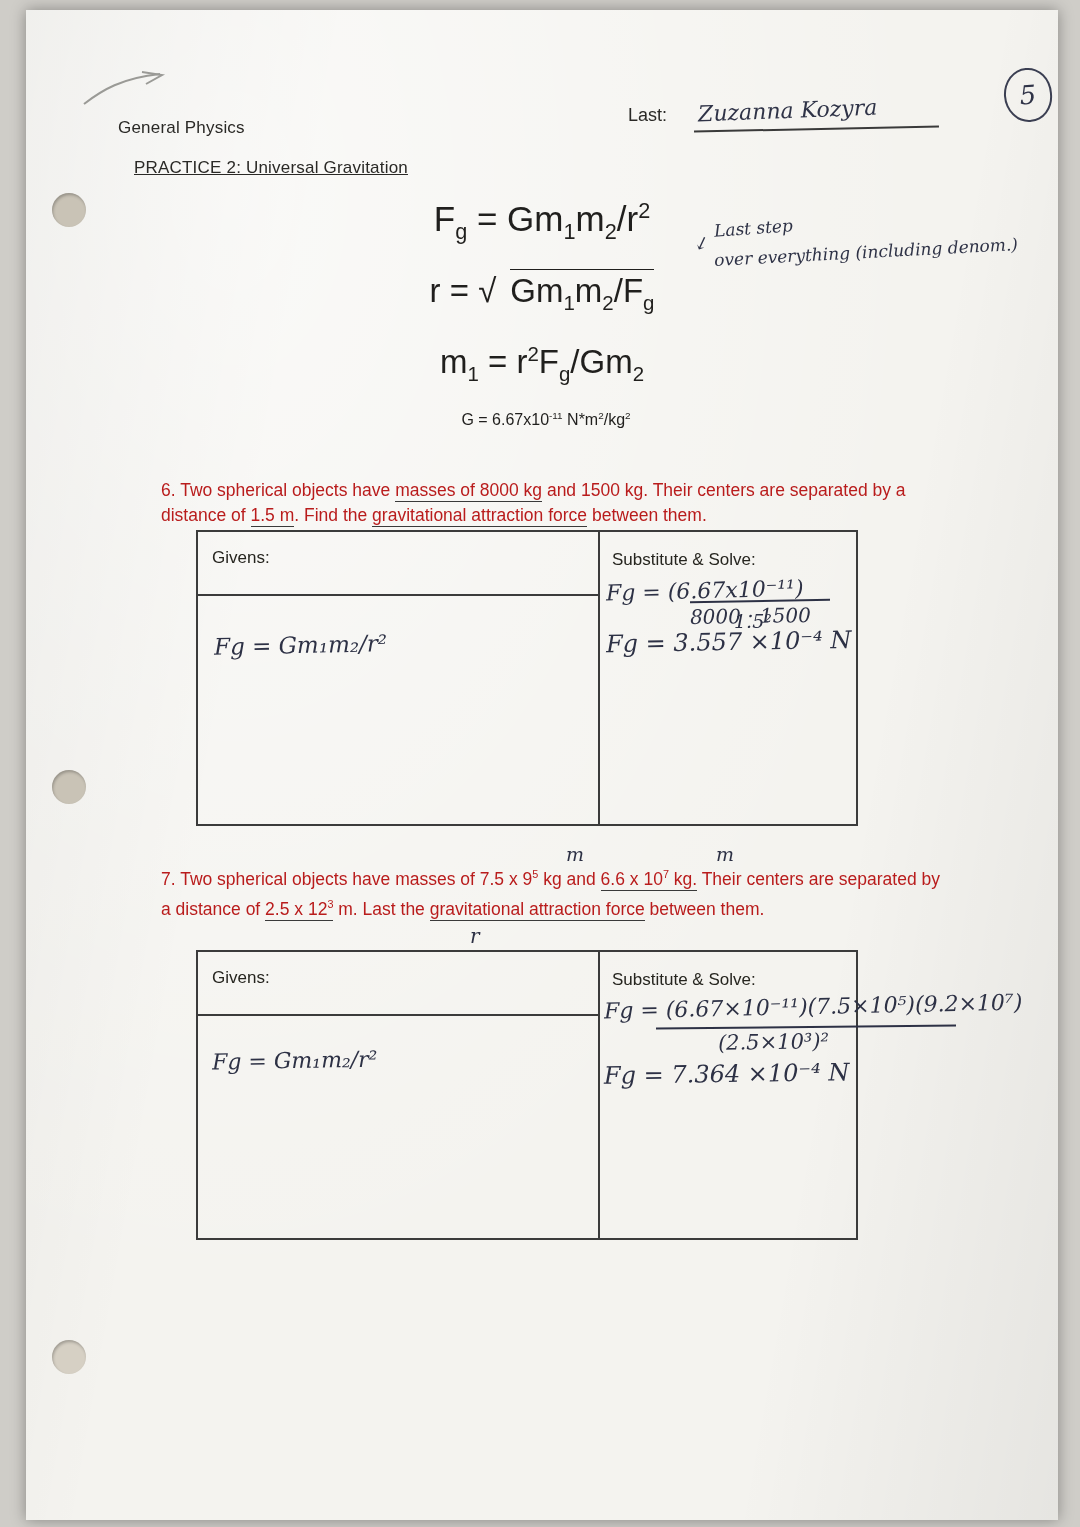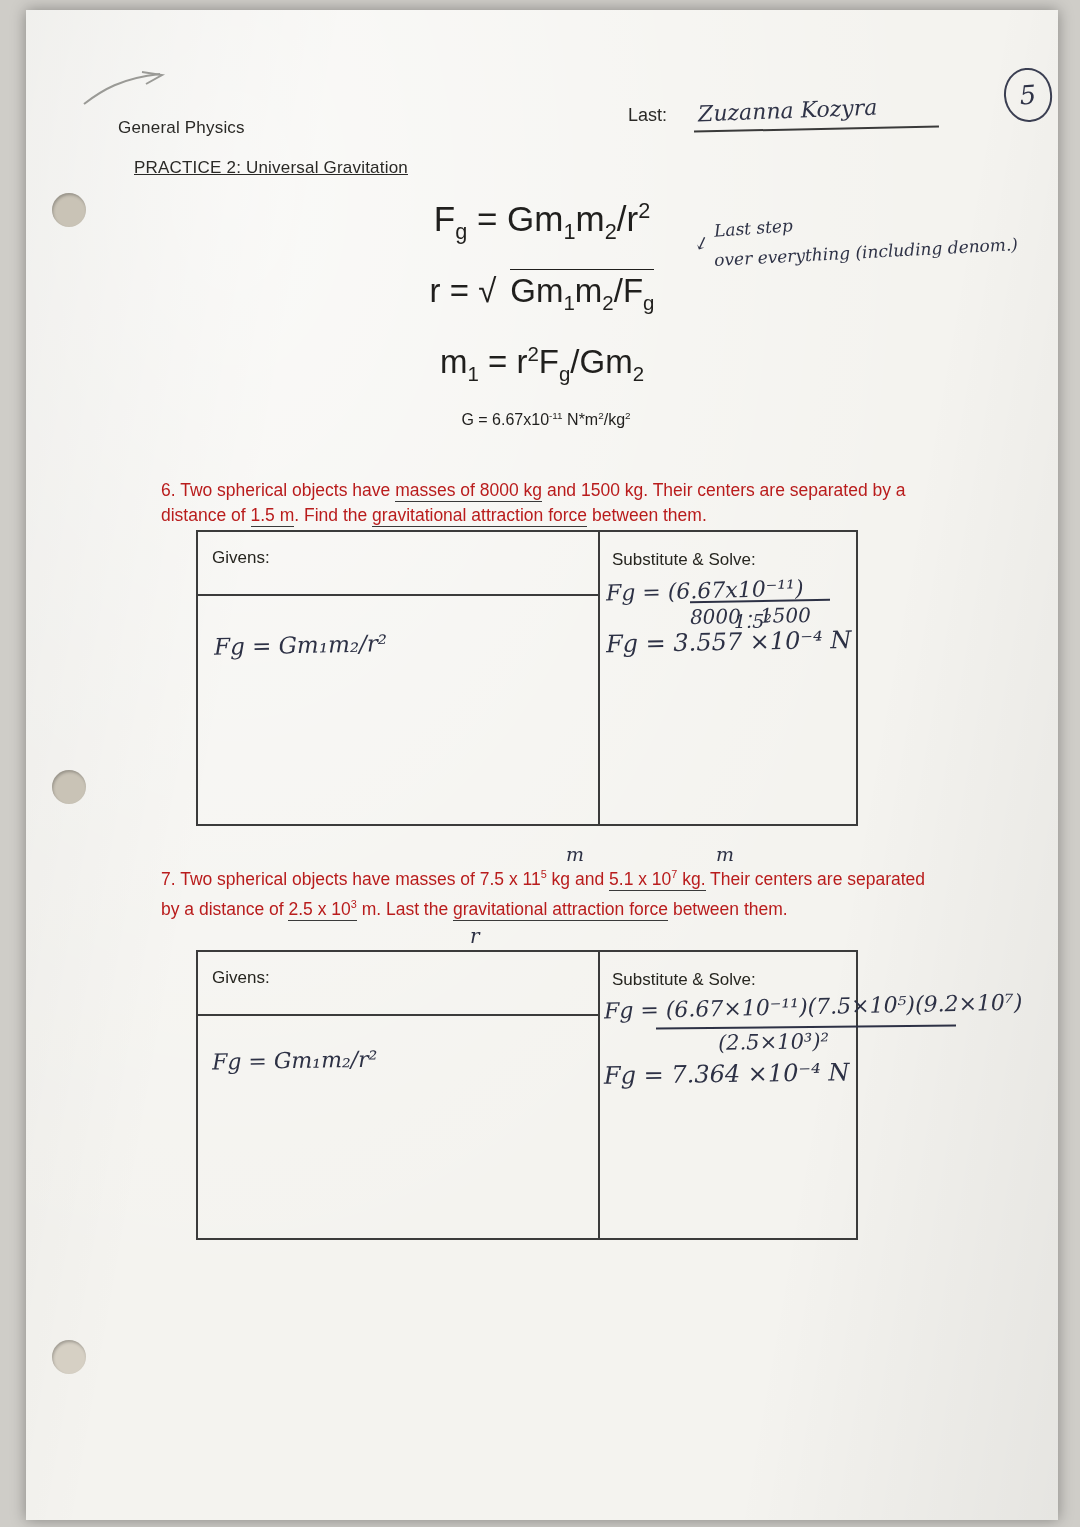--- a/index.html
+++ b/index.html
@@ -328,21 +328,21 @@
       <div class="hw hw-given">Fg = Gm₁m₂/r²</div>
       <div class="hw hw-sub1">Fg = (6.67x10⁻¹¹)</div>
       <div class="hw hw-sub2">8000 · 1500</div>
       <div class="hw-frac"></div>
       <div class="hw" style="left:536px; top:78px; font-size:19px;">1.5²</div>
       <div class="hw hw-ans">Fg = 3.557 ×10⁻⁴ N</div>
     </div>
 
     <div class="qtext q7 printed">
       <span>7.</span>
-      <span>Two spherical objects have masses of 7.5 x 11</span><sup>5</sup><span> kg and </span><span class="u"><span>5.1 x 10</span><sup>7</sup><span> kg.</span></span><span> Their centers are separated by a distance of </span><span class="u"><span>2.5 x 10</span><sup>3</sup></span><span> m. Last the </span><span class="u">gravitational attraction force</span><span> between them.</span>
+      <span>Two spherical objects have masses of 7.5 x 9</span><sup>5</sup><span> kg and </span><span class="u"><span>6.6 x 10</span><sup>7</sup><span> kg.</span></span><span> Their centers are separated by a distance of </span><span class="u"><span>2.5 x 12</span><sup>3</sup></span><span> m. Last the </span><span class="u">gravitational attraction force</span><span> between them.</span>
     </div>
 
     <div class="mark-m1 hand">m</div>
     <div class="mark-m2 hand">m</div>
     <div class="mark-r hand">r</div>
 
     <div class="tbl t7">
       <div class="divider"></div>
       <div class="rowline"></div>
       <div class="cell-label givens printed">Givens:</div>

